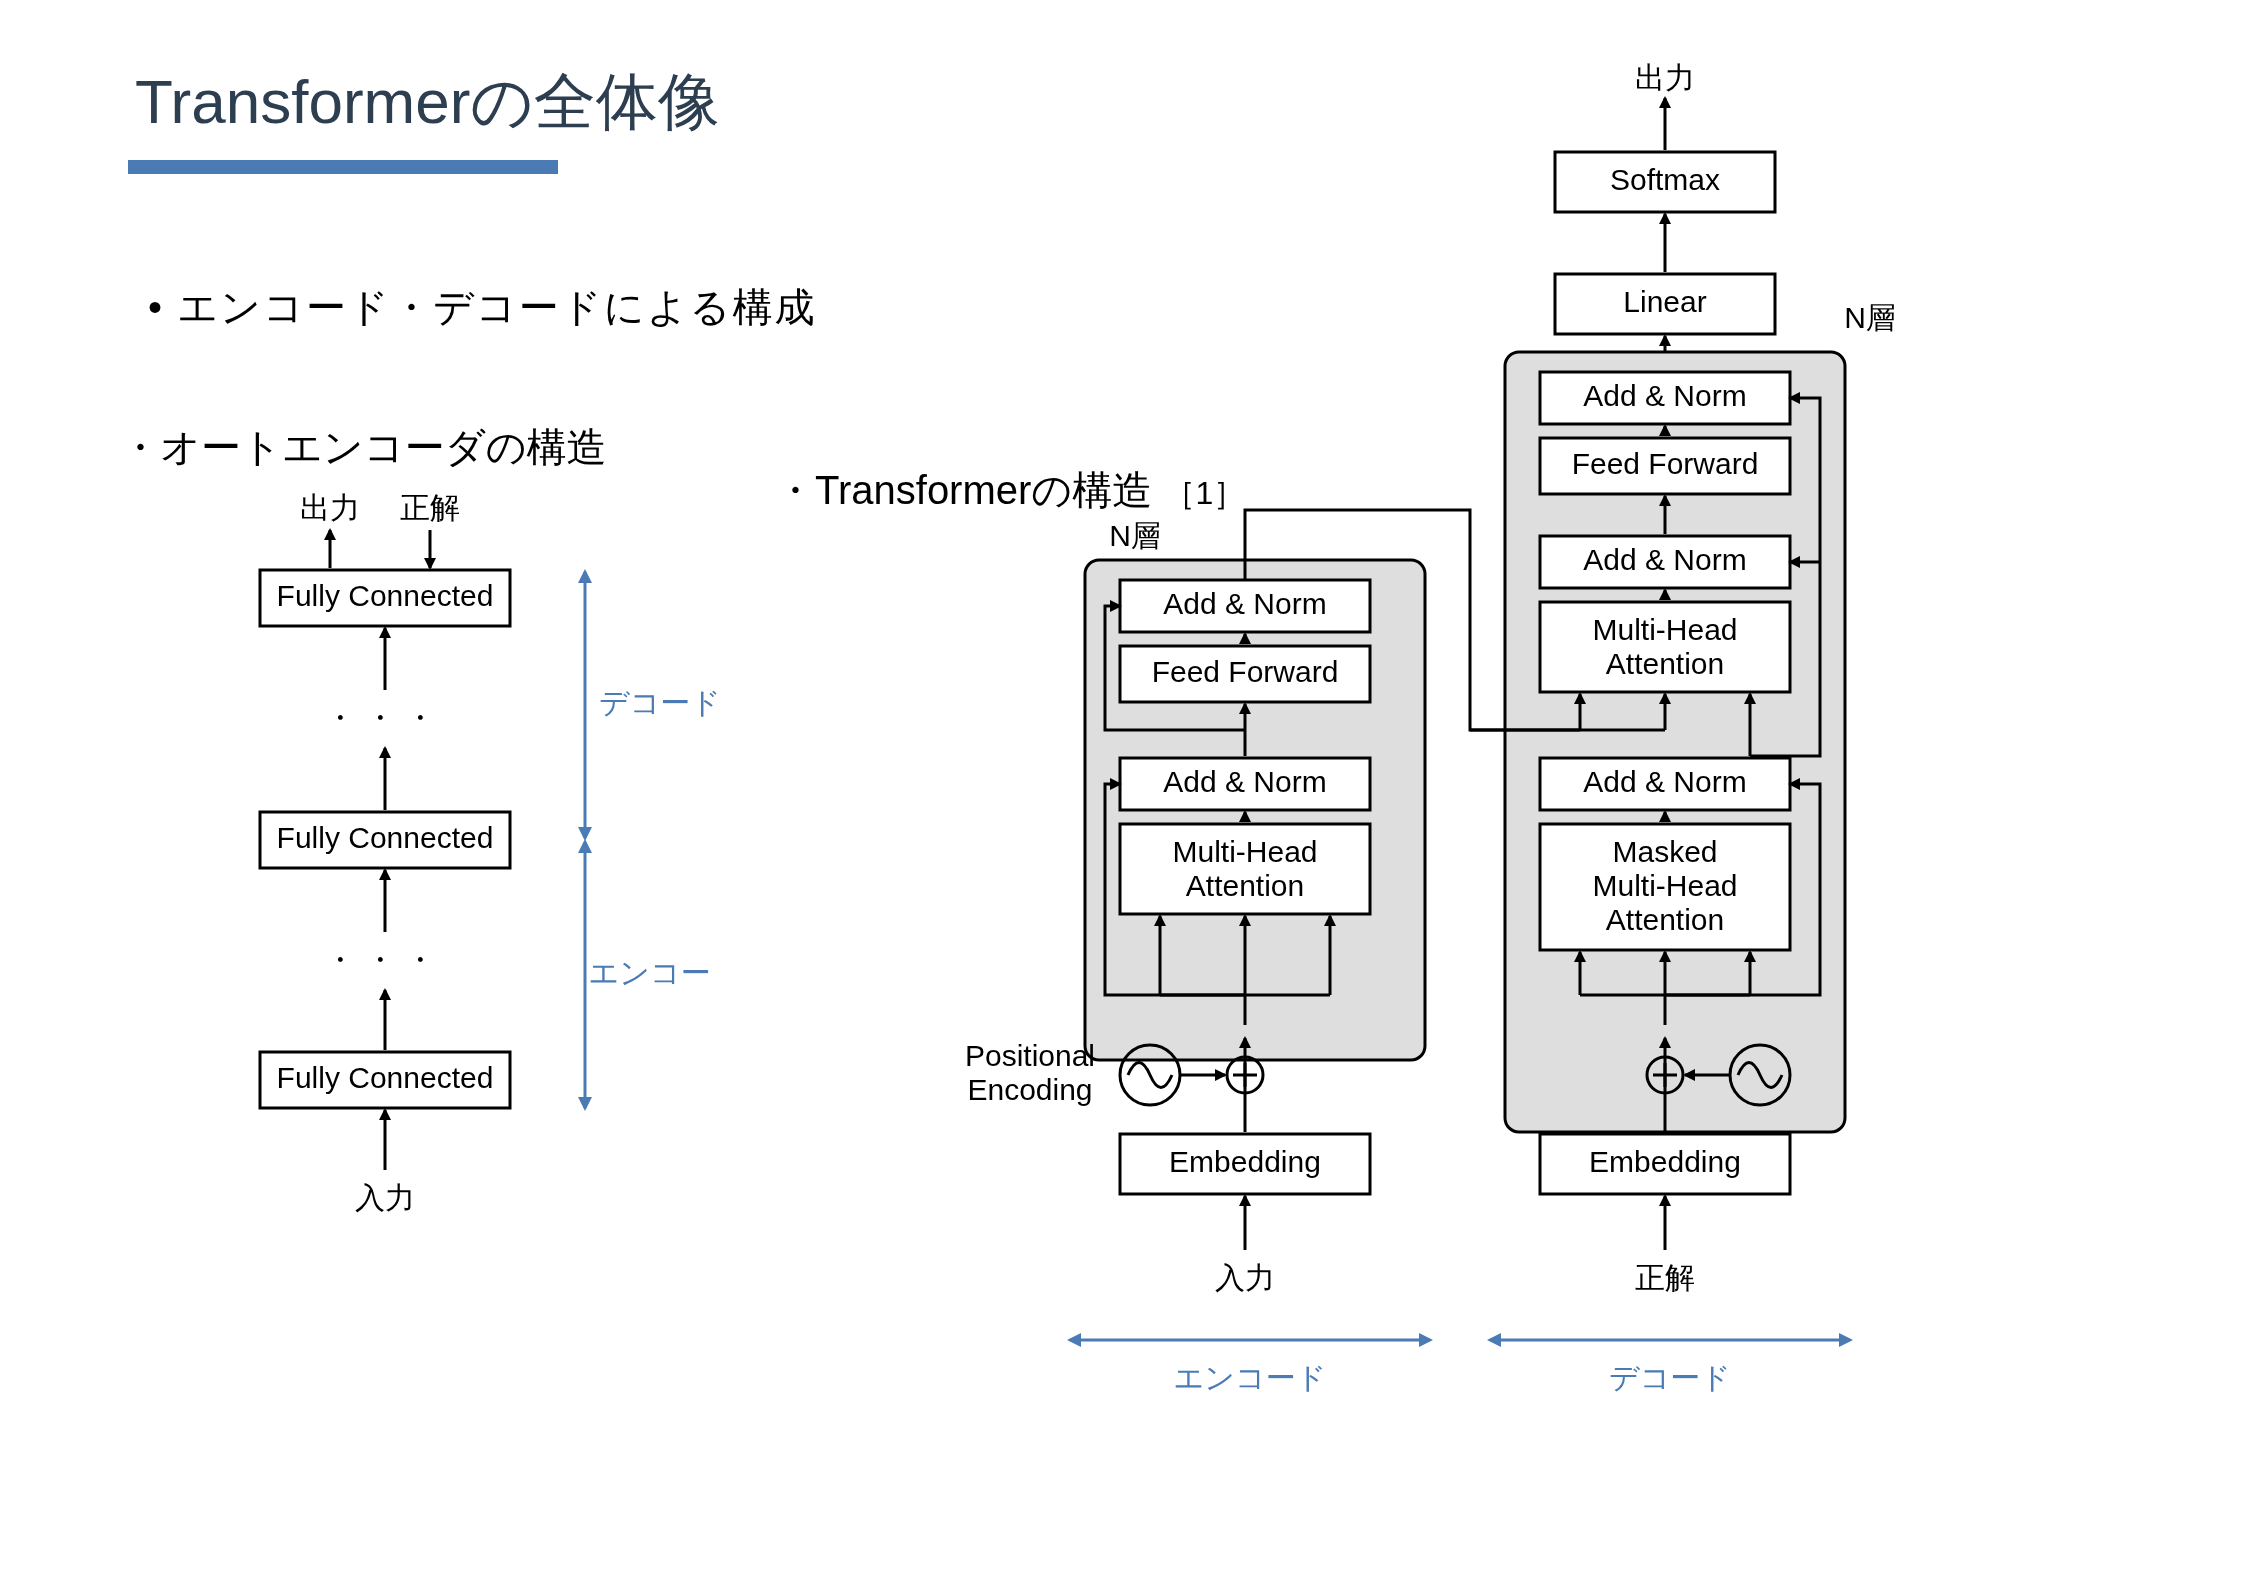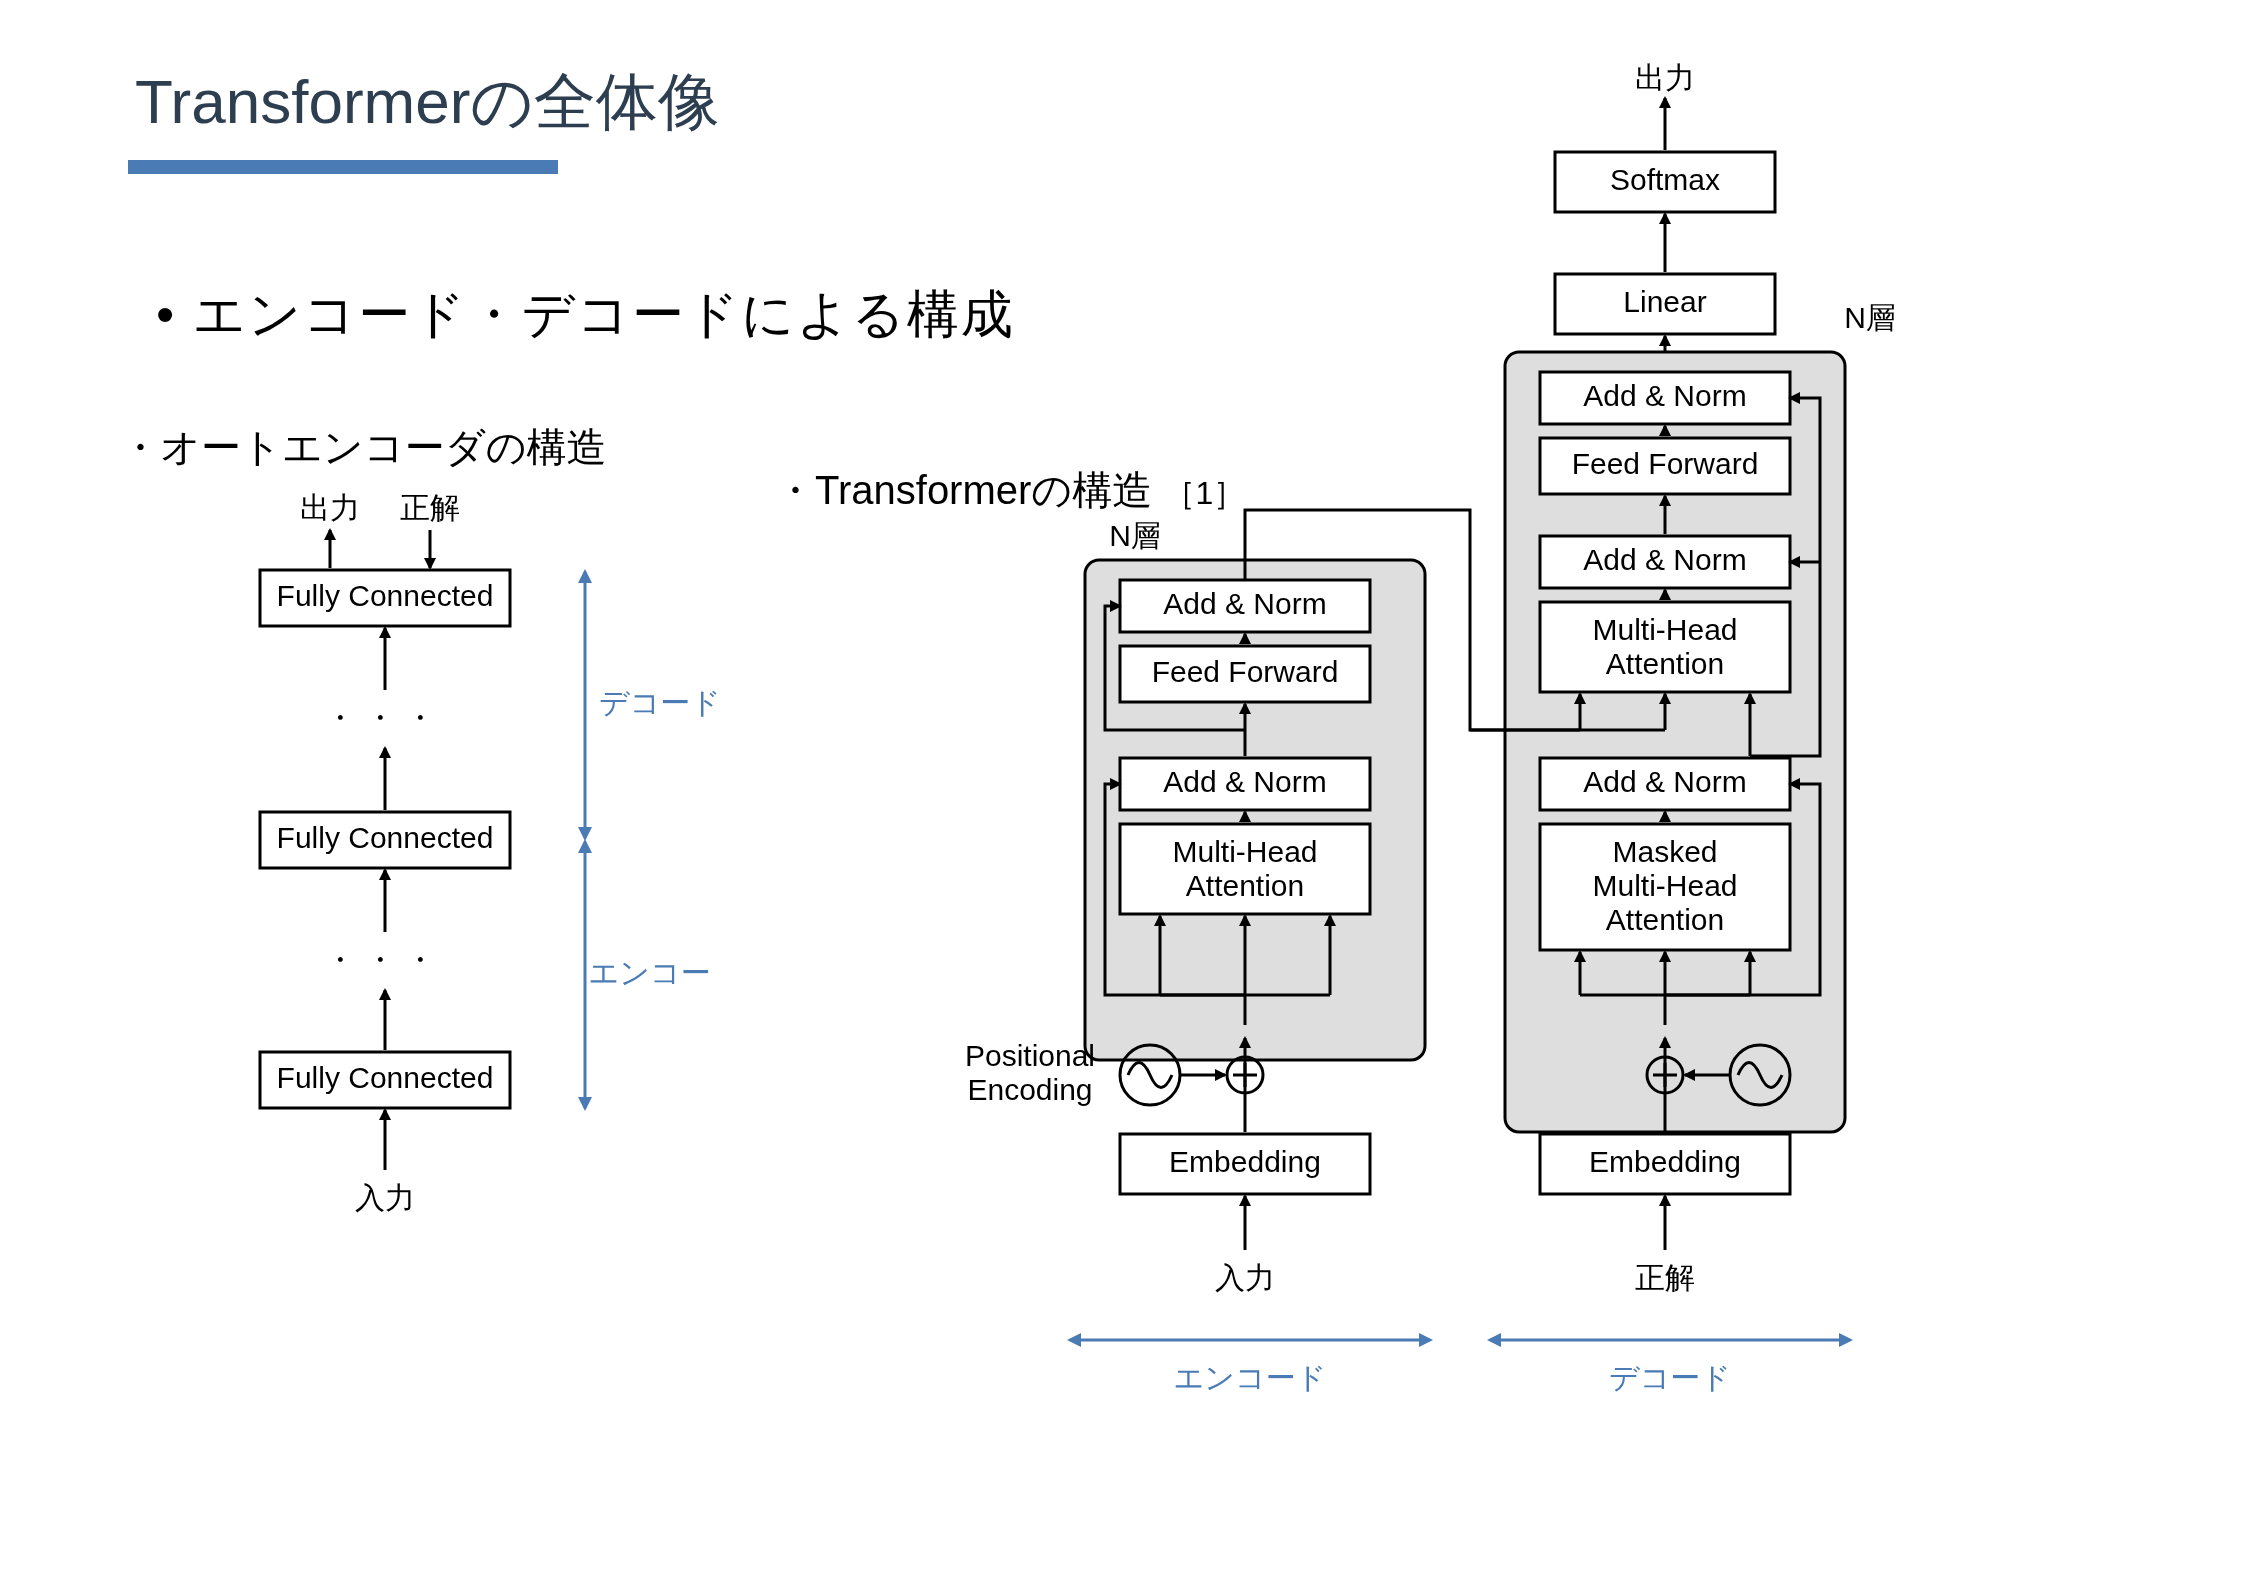--- a/index.html
+++ b/index.html
@@ -20,22 +20,22 @@
     font-weight: 400;
   }
   .title-underline {
     position: absolute;
     left: 128px; top: 160px;
     width: 430px; height: 14px;
     background: #4a7bb5;
   }
   .bullet-main {
     position: absolute;
-    left: 156px; top: 280px;
-    font-size: 52px;
+    left: 148px; top: 280px;
+    font-size: 40px;
     letter-spacing: 2px;
   }
   .bullet-main::before { content: "• "; }
   .sub-left, .sub-right {
     position: absolute;
     font-size: 40px;
   }
   .sub-left { left: 120px; top: 420px; }
   .sub-right { left: 775px; top: 420px; margin-top: 43px; }
   .ref { font-size: 32px; }

